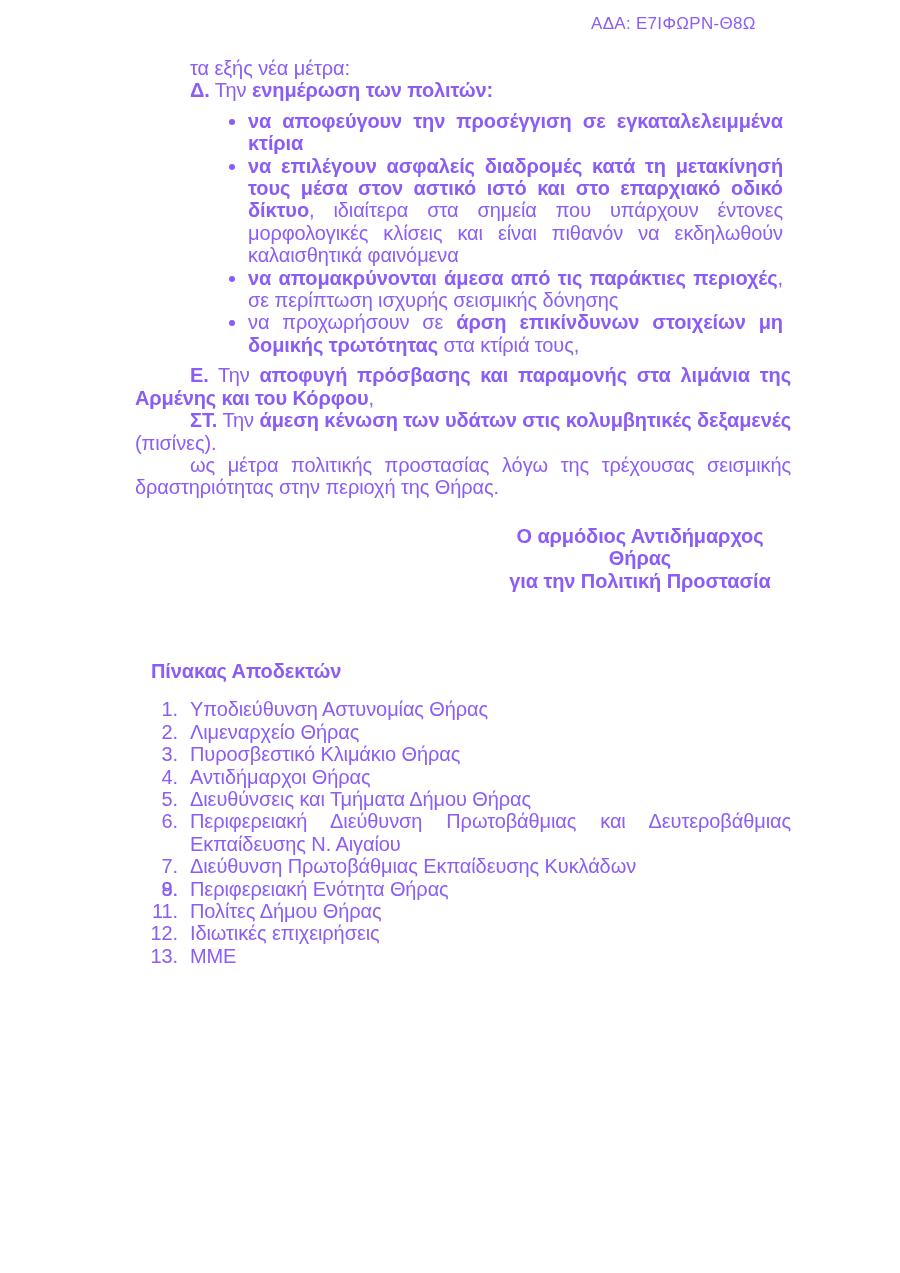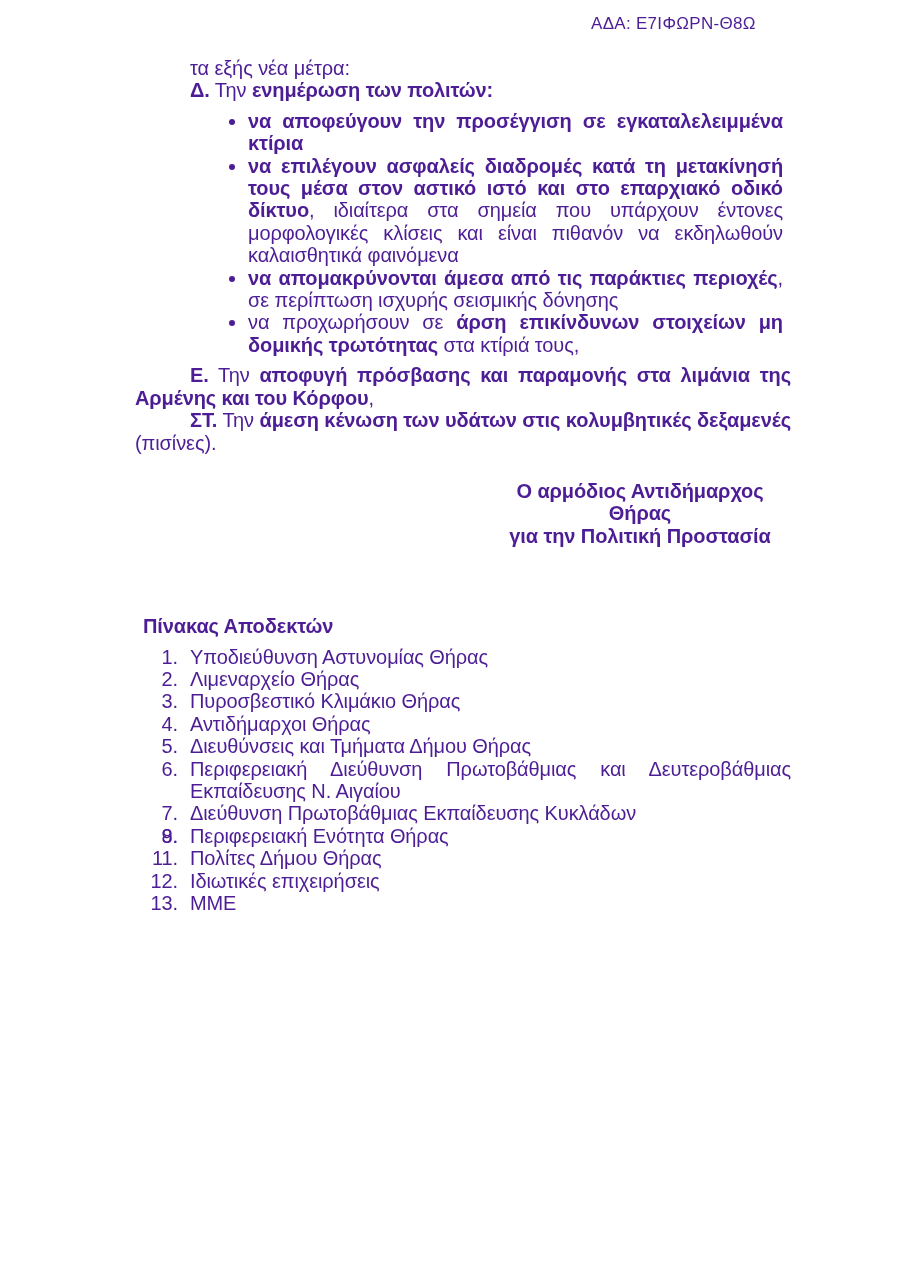--- a/index.html
+++ b/index.html
@@ -1,35 +1,35 @@
 <!DOCTYPE html>
 <html lang="el"><head>
 <meta charset="utf-8">
 <style>
   html,body{margin:0;padding:0;background:#ffffff;}
   .page{
     position:relative;width:888px;height:1273px;background:#ffffff;
-    font-family:"Liberation Sans",sans-serif;color:#4c1d95;overflow:hidden;
+    font-family:"Liberation Sans",sans-serif;color:#8b5cf6;overflow:hidden;
   }
   .ada{
     position:absolute;left:591px;top:14px;
     font-size:17px;letter-spacing:.3px;white-space:nowrap;
   }
   .content{
     position:absolute;left:135px;top:57px;width:656px;
     font-size:20px;line-height:22.4px;text-align:justify;letter-spacing:-.1px;
   }
   .para{text-indent:55px;margin:0;}
   .b{font-weight:bold;}
   ul.bullets{margin:8px;padding:0 0 0 105px;}
   ul.bullets li{list-style:disc outside;font-weight:normal;}
   .sig{margin:26px 0 11px 355px;width:300px;text-align:center;font-weight:bold;}
   .sig-name{margin-top:67px;}
   .recipients{margin-top:68px;}
-  .rec-title{font-weight:bold;margin:8px;}
+  .rec-title{font-weight:bold;margin:16px;}
   ol.rec-list{margin:0;padding:0;list-style:none;}
   ol.rec-list li{position:relative;padding-left:55px;}
   ol.rec-list .num{position:absolute;left:0;top:0;width:43px;text-align:right;}
 </style>
 </head>
 <body>
 
 <div class="page">
 
   <div class="ada">ΑΔΑ: Ε7ΙΦΩΡΝ-Θ8Ω</div>
@@ -44,20 +44,21 @@
         <li><span class="b">να αποφεύγουν την προσέγγιση σε εγκαταλελειμμένα κτίρια</span></li>
         <li><span class="b">να επιλέγουν ασφαλείς διαδρομές κατά τη μετακίνησή τους μέσα στον αστικό ιστό και στο επαρχιακό οδικό δίκτυο</span><span>, ιδιαίτερα στα σημεία που υπάρχουν έντονες μορφολογικές κλίσεις και είναι πιθανόν να εκδηλωθούν καλαισθητικά φαινόμενα</span></li>
         <li><span class="b">να απομακρύνονται άμεσα από τις παράκτιες περιοχές</span><span>, σε περίπτωση ισχυρής σεισμικής δόνησης</span></li>
         <li><span>να προχωρήσουν σε </span><span class="b">άρση επικίνδυνων στοιχείων μη δομικής τρωτότητας</span><span> στα κτίριά τους,</span></li>
       </ul>
 
     <p class="para"><span class="b">Ε.</span><span> Την </span><span class="b">αποφυγή πρόσβασης και παραμονής στα λιμάνια της Αρμένης και του Κόρφου</span><span>,</span></p>
 
     <p class="para"><span class="b">ΣΤ.</span><span> Την </span><span class="b">άμεση κένωση των υδάτων στις κολυμβητικές δεξαμενές</span><span> (πισίνες).</span></p>
 
+    <p class="para">ως μέτρα πολιτικής προστασίας λόγω της τρέχουσας σεισμικής δραστηριότητας στην περιοχή της Θήρας.</p>
 
     <div class="sig">
       <div>Ο αρμόδιος Αντιδήμαρχος Θήρας</div>
       <div>για την Πολιτική Προστασία</div>
     </div>
 
     <div class="recipients">
       <p class="rec-title">Πίνακας Αποδεκτών</p>
       <ol class="rec-list">
           <li><span class="num">1.</span><span>Υποδιεύθυνση Αστυνομίας Θήρας</span></li>

